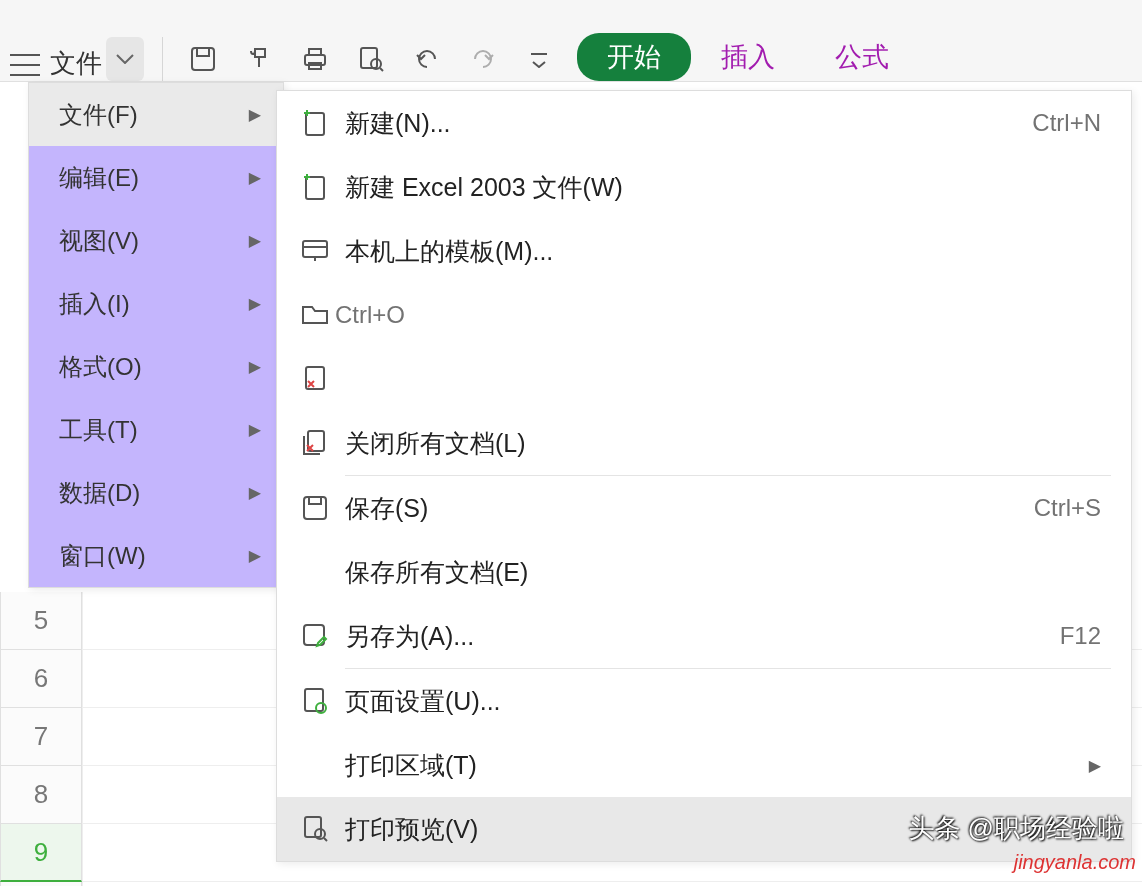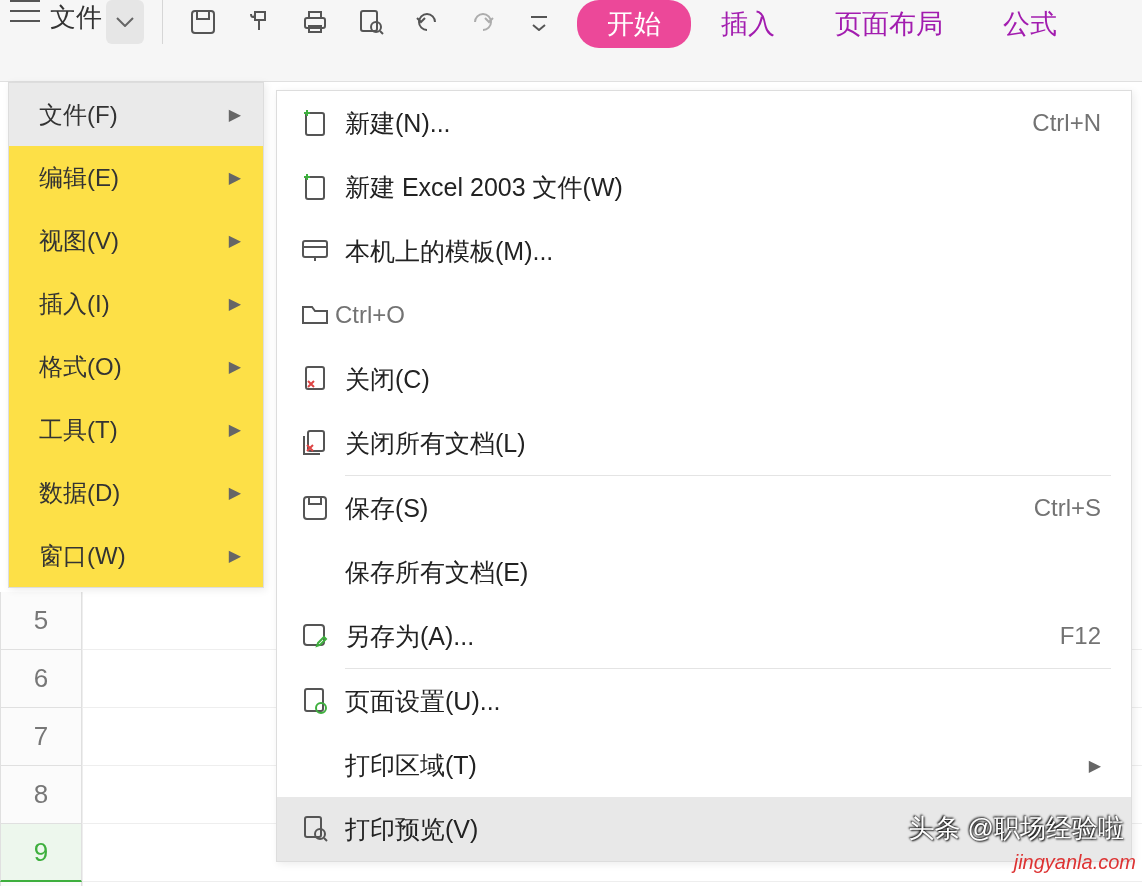--- a/index.html
+++ b/index.html
@@ -11,51 +11,51 @@
     width: 1142px;
     height: 886px;
     overflow: hidden;
     position: relative;
   }
   .toolbar {
     height: 82px;
     background: #f6f6f6;
     border-bottom: 1px solid #e0e0e0;
     display: flex;
-    align-items: flex-start;
+    align-items: flex-end;
     padding: 0 10px;
     position: relative;
   }
   .ham-icon { display:inline-block; }
   .file-label { font-size: 26px; margin: 0 4px 0 10px; }
   .drop-btn {
     width: 38px; height: 44px;
     background: #e6e6e6;
     border-radius: 6px;
     display: inline-flex;
     align-items: center; justify-content: center;
     margin-right: 6px;
   }
   .vsep { width: 1px; height: 44px; background: #d6d6d6; margin: 0 12px; }
   .tool-icon { width: 44px; height: 44px; display:inline-flex; align-items:center; justify-content:center; margin: 0 6px; color:#555; }
   .tabs { display:flex; align-items:center; gap: 0; margin-left: 10px; }
   .tab { font-size: 27px; color:#a21caf; padding: 0 30px; }
   .tab.active {
-    background:#ec4899; color:#fff; border-radius: 22px;
+    background:#15803d; color:#fff; border-radius: 22px;
     padding: 6px 30px;
     font-weight: 500;
   }
   .tab.cut { padding-right:0; }
 
   
   .menu-left {
     position: absolute;
-    left: 8px; top: 82px;
+    left: 28px; top: 82px;
     width: 256px;
-    background: #fde047;
+    background: #c4b5fd;
     border: 1px solid #ddd;
     box-shadow: 2px 2px 8px rgba(0,0,0,.08);
     z-index: 20;
   }
   .mitem {
     height: 63px;
     display:flex; align-items:center;
     padding: 0 22px 0 30px;
     font-size: 24px;
     color:#333;
@@ -187,21 +187,20 @@
   </span>
   <span class="tool-icon">
     <svg width="20" height="18" viewBox="0 0 20 18">
         <path d="M2 4h16M4 12l6 5 6-5" stroke="#555" stroke-width="2" fill="none"></path>
       </svg>
   </span>
 
   <div class="tabs">
     <div class="tab active">开始</div>
     <div class="tab">插入</div>
-    <div class="tab">页面布局</div>
     <div class="tab cut">公式</div>
   </div>
 </div>
 
 <div class="sheet">
   <div class="row-hdrs">
     <div class="rhdr">5</div>
     <div class="rhdr">6</div>
     <div class="rhdr">7</div>
     <div class="rhdr">8</div>
@@ -295,21 +294,20 @@
     <span class="sc">Ctrl+O</span>
   </div>
 
   <div class="ritem">
     <span class="ico">
       <svg width="26" height="28" viewBox="0 0 26 28">
           <rect x="4" y="2" width="18" height="22" rx="2" fill="none" stroke="#555" stroke-width="2"></rect>
           <path d="M6 22l6-6m0 6l-6-6" stroke="#d44" stroke-width="2"></path>
         </svg>
     </span>
-    <span class="lbl">关闭(C)</span>
   </div>
 
   <div class="ritem">
     <span class="ico">
       <svg width="28" height="28" viewBox="0 0 28 28">
           <rect x="7" y="2" width="16" height="20" rx="2" fill="none" stroke="#555" stroke-width="2"></rect>
           <path d="M3 7v18h16" fill="none" stroke="#555" stroke-width="2"></path>
           <path d="M6 22l6-6m0 6l-6-6" stroke="#d44" stroke-width="2"></path>
         </svg>
     </span>

